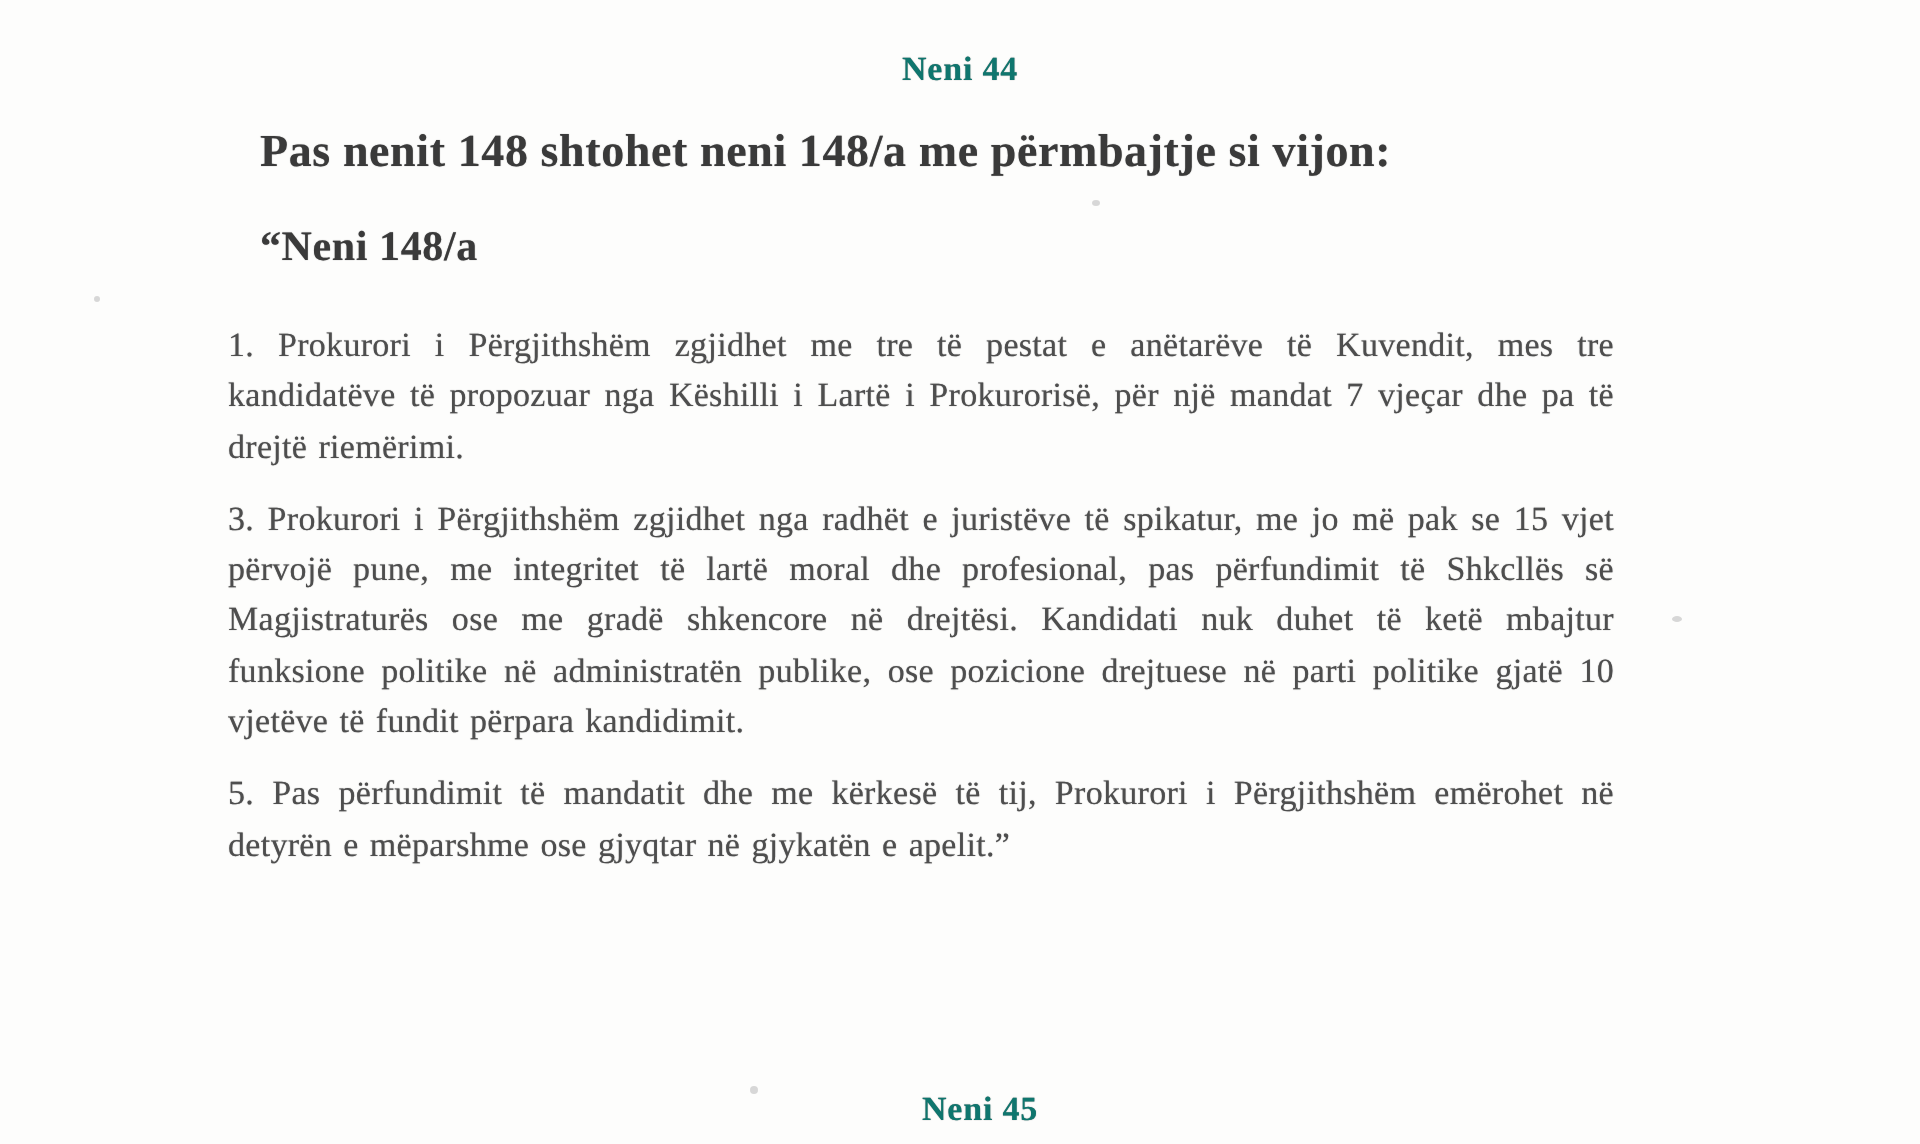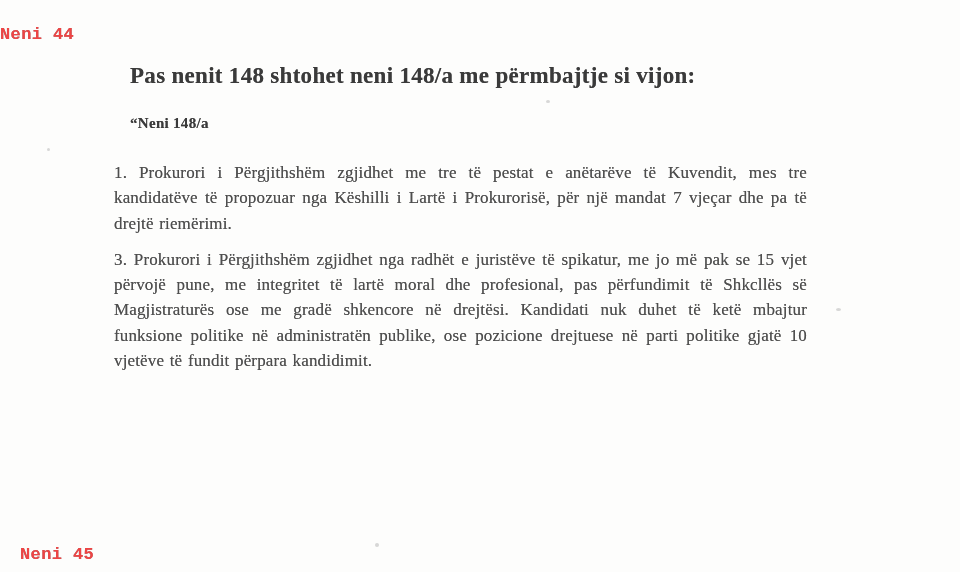--- a/index.html
+++ b/index.html
@@ -8,43 +8,43 @@
     width: 960px;
     height: 572px;
     margin: 0 auto;
     background: #fdfdfc;
     overflow: hidden;
     font-family: "Liberation Serif", "DejaVu Serif", serif;
     color: #4e4e4e;
     text-shadow: 0 0 0.5px rgba(90,90,90,0.75);
   }
   .heading-center {
+    text-align: center;
     font-weight: bold;
     font-size: 17px;
     line-height: 20px;
-    color: #ef4444;
+    color: #0f766e;
     letter-spacing: 0.4px;
-    font-family: Liberation Mono, monospace;
   }
   .heading-top { padding-top: 25px; }
   .content {
     padding: 0 142px 0 103px;
   }
   .intro {
     margin: 21px 0 0 27px;
     font-weight: bold;
     font-size: 23px;
     line-height: 20px;
     color: #3a3a3a;
     letter-spacing: 0.3px;
   }
   .subheading {
     margin: 27px 0 4px 27px;
     font-weight: bold;
-    font-size: 15px;
+    font-size: 21px;
     line-height: 20px;
     color: #3a3a3a;
     letter-spacing: 0.3px;
   }
   .body-block { margin-top: 27px; }
   p.para {
     margin: 11px;
     text-align: justify;
     font-size: 17px;
     line-height: 25.3px;
@@ -77,20 +77,21 @@
 
   <div class="content">
 
     <div class="intro">Pas nenit 148 shtohet neni 148/a me përmbajtje si vijon:</div>
 
     <div class="subheading">“Neni 148/a</div>
 
     <div class="body-block">
       <p class="para"><span>1. Prokurori i Përgjithshëm zgjidhet me tre të pestat e anëtarëve të Kuvendit, mes tre kandidatëve të propozuar nga Këshilli i Lartë i Prokurorisë, për një mandat 7 vjeçar dhe pa të drejtë riemërimi.</span><span class="bold-tail"></span></p>
       <p class="para"><span>3. Prokurori i Përgjithshëm zgjidhet nga radhët e juristëve të spikatur, me jo më pak se 15 vjet përvojë pune, me integritet të lartë moral dhe profesional, pas përfundimit të Shkcllës së Magjistraturës ose me gradë shkencore në drejtësi. Kandidati nuk duhet të ketë mbajtur funksione politike në administratën publike, ose pozicione drejtuese në parti politike gjatë 10 vjetëve të fundit përpara kandidimit.</span><span class="bold-tail"></span></p>
+      <p class="para"><span>5. Pas përfundimit të mandatit dhe me kërkesë të tij, Prokurori i Përgjithshëm emërohet në detyrën e mëparshme ose gjyqtar në gjykatën e apelit.”</span><span class="bold-tail"></span></p>
     </div>
 
   </div>
 
   <div class="heading-center heading-bottom">Neni 45</div>
 
   <div class="speck speck-1"></div>
   <div class="speck speck-2"></div>
   <div class="speck speck-3"></div>
   <div class="speck speck-4"></div>

